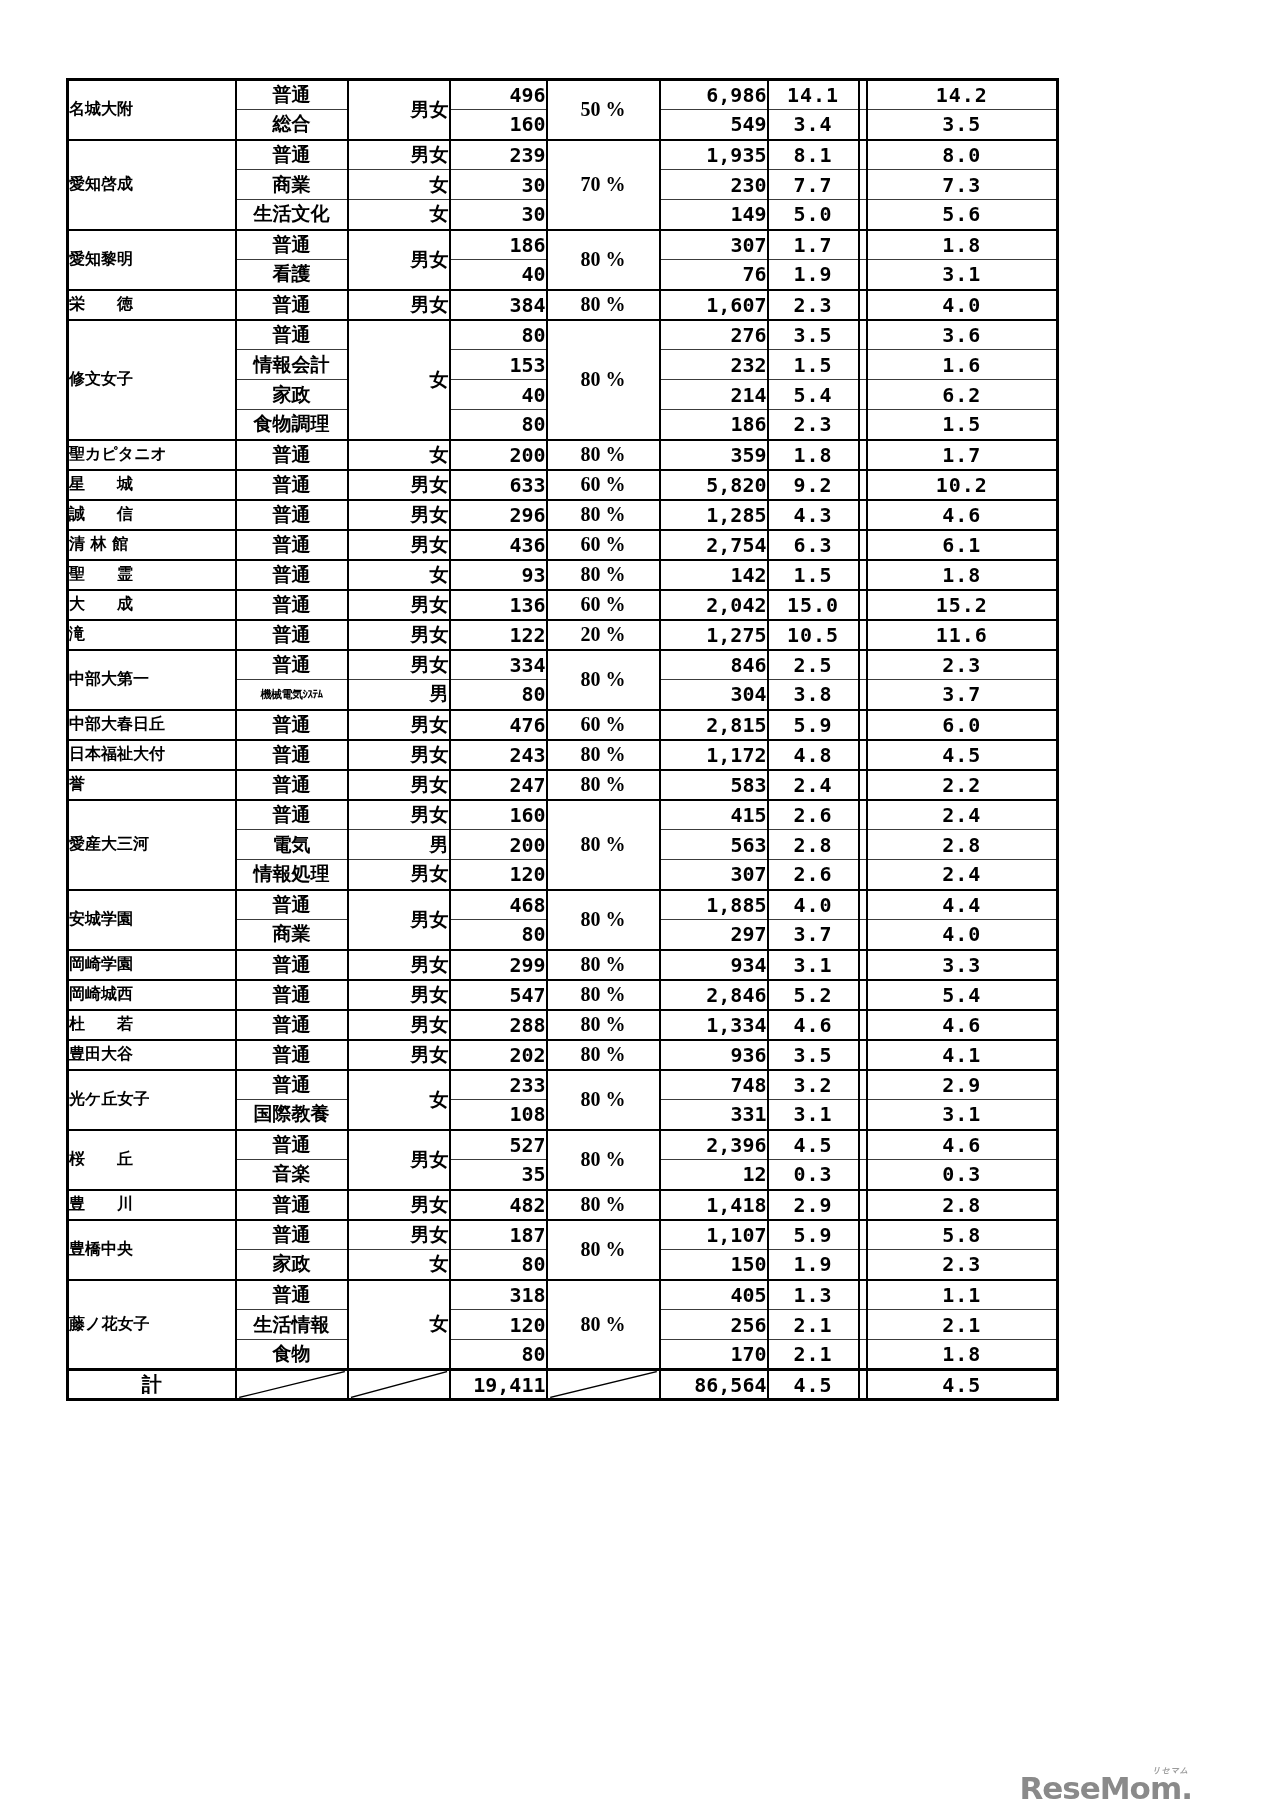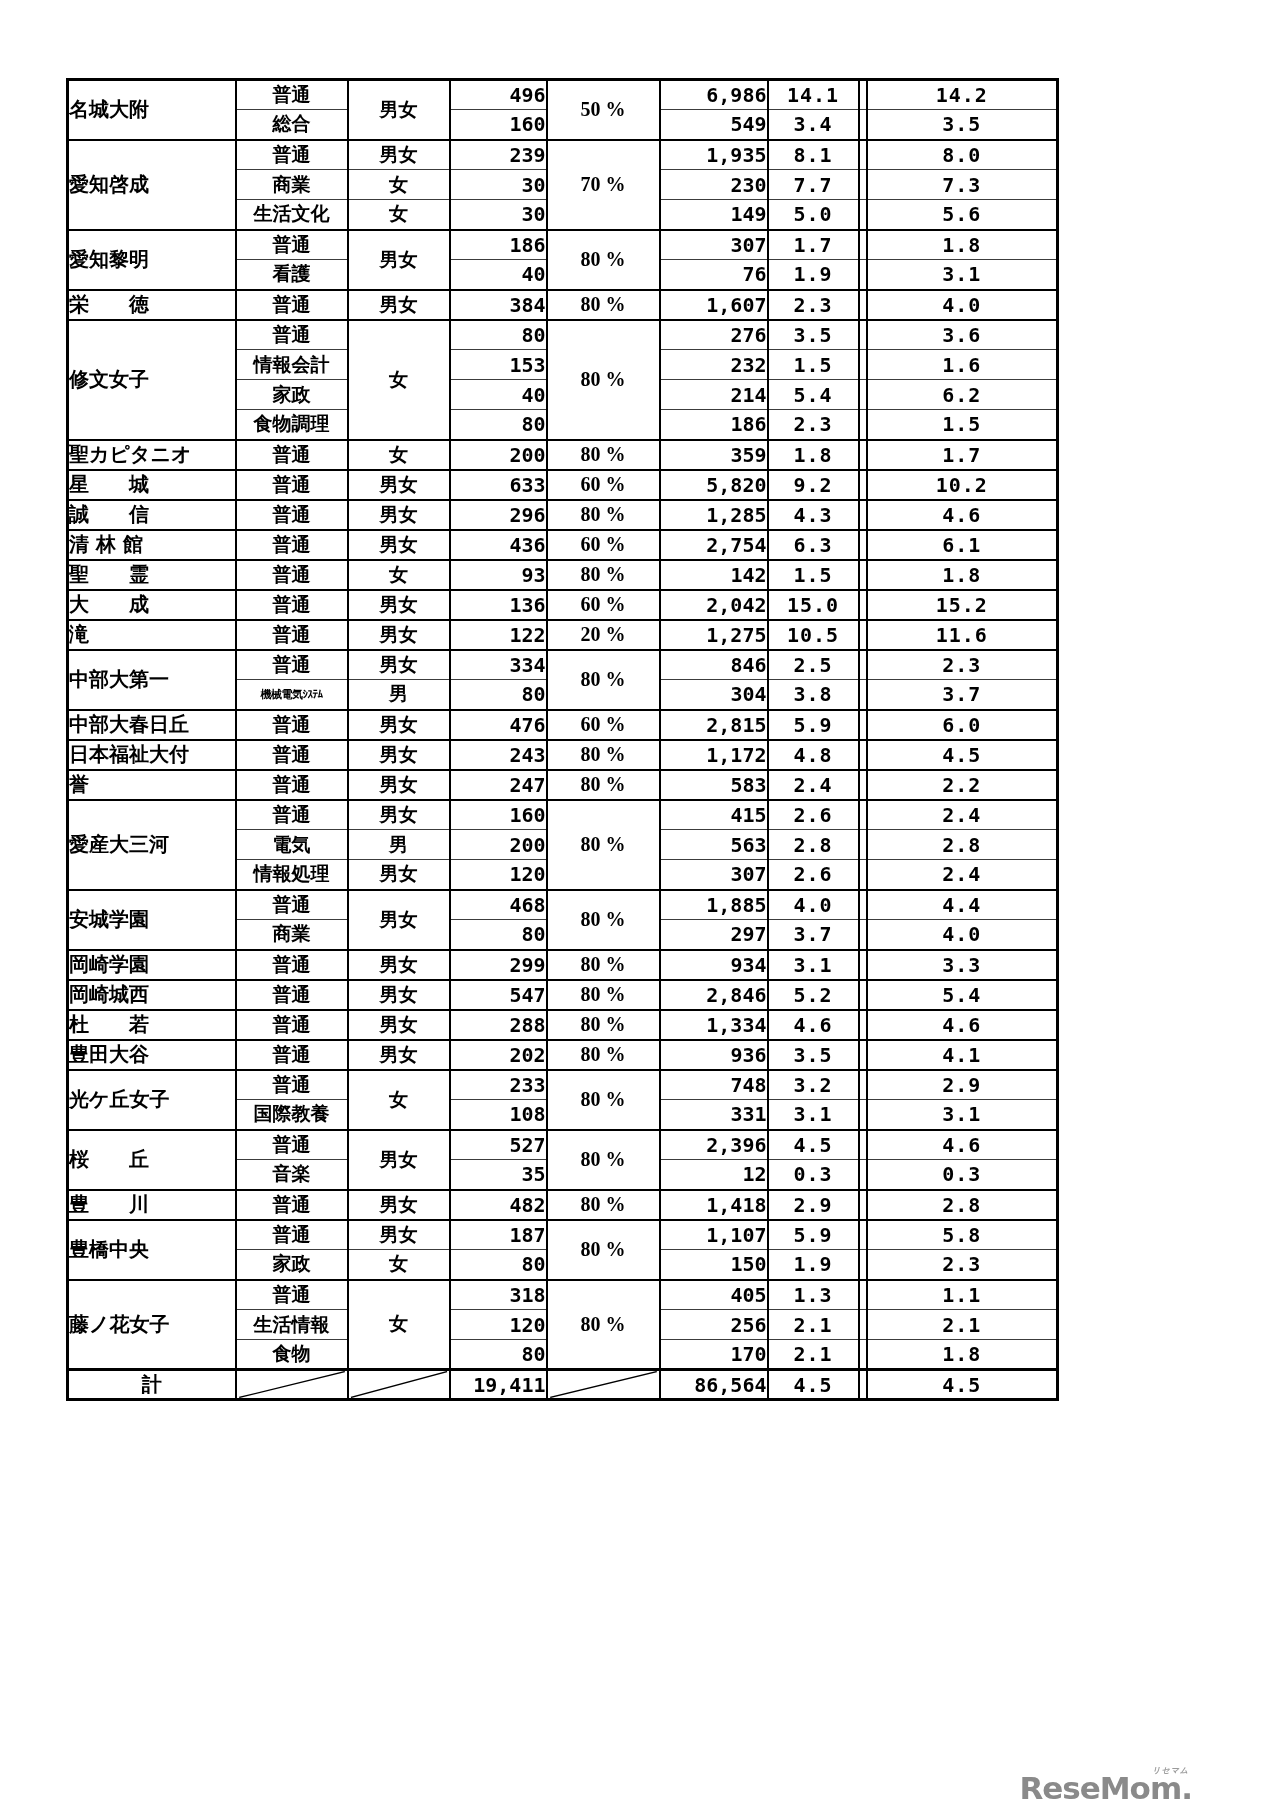--- a/index.html
+++ b/index.html
@@ -25,24 +25,24 @@
     border-top:1px solid #3c3c3c;
     overflow:hidden;
     white-space:nowrap;
     vertical-align:middle;
   }
   tr.group-start > td { border-top:2px solid #000; }
   tr.total-row > td { border-top:3px solid #000; }
   td.spacer { border-top:none; padding:0; }
   tr.total-row > td.spacer { border-top:3px solid #000; }
 
-  td.school-cell { font-weight:bold; font-size:20px; text-align:left; padding-left:10px; }
+  td.school-cell { font-weight:bold; font-size:16px; text-align:left; padding-left:10px; }
   td.course-cell { font-weight:bold; font-size:19px; text-align:center; padding-left:7px; }
   td.course-cell.small { font-size:11px; letter-spacing:-0.5px; }
-  td.gender-cell { font-weight:bold; font-size:19px; text-align:center; }
+  td.gender-cell { font-weight:bold; font-size:19px; text-align:right; }
   td.num-cell {
     font-family:"DejaVu Sans Mono", "Liberation Mono", monospace;
     font-weight:bold; font-size:20px; text-align:right; padding-right:7px;
   }
   td.percent-cell {
     font-family:Liberation Serif, serif;
     font-weight:bold; font-size:20px; text-align:center;
   }
   td.ratio-cell, td.ratio2-cell {
     font-family:"DejaVu Sans Mono", "Liberation Mono", monospace;

